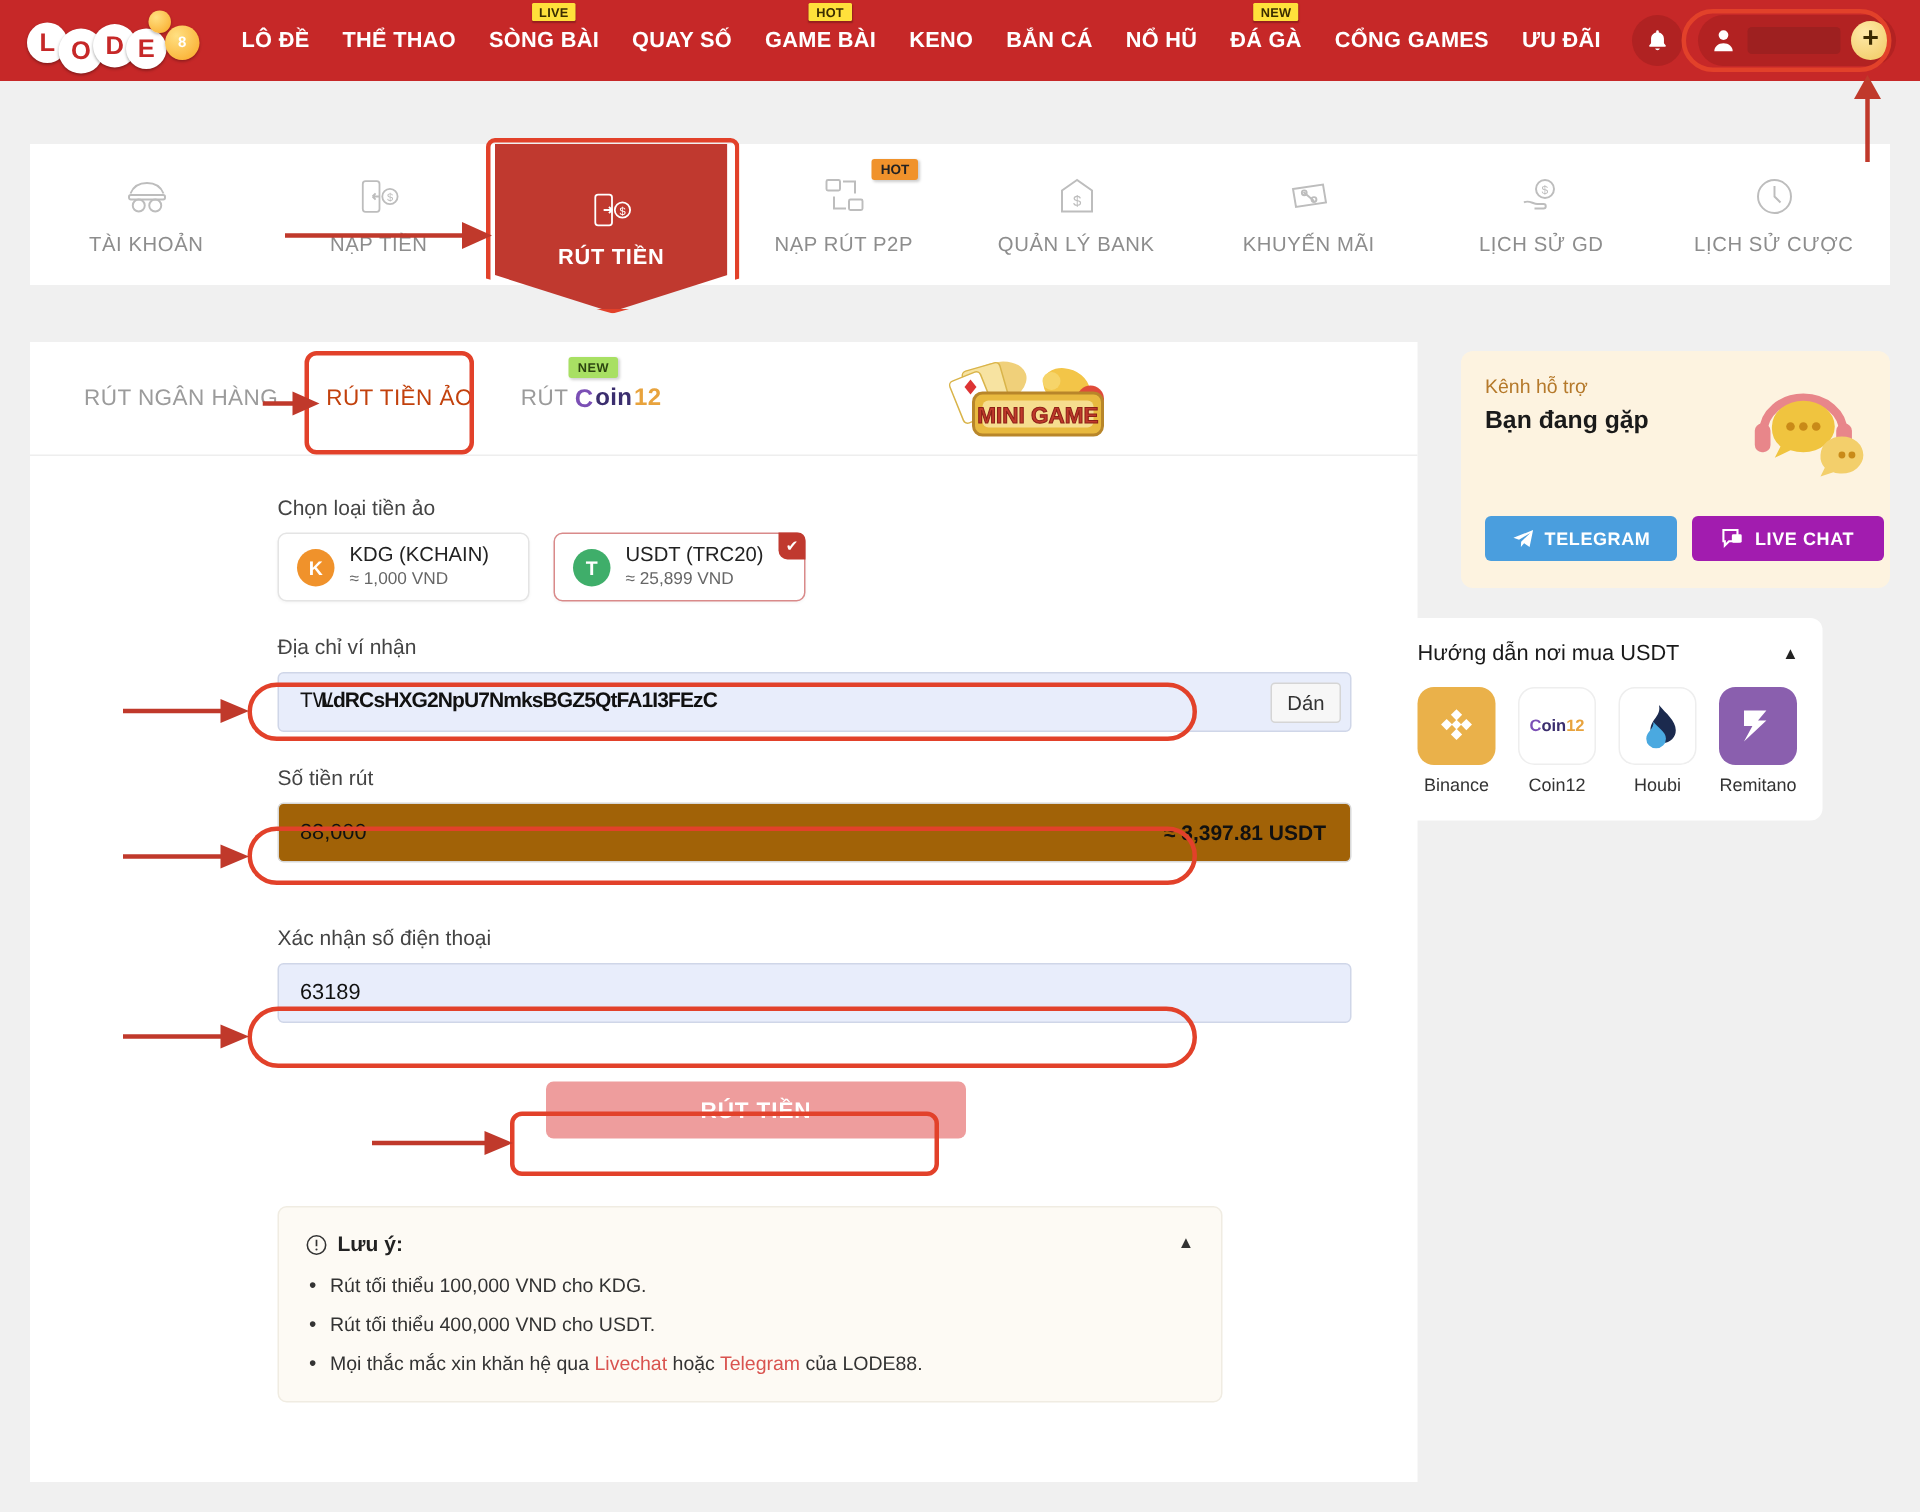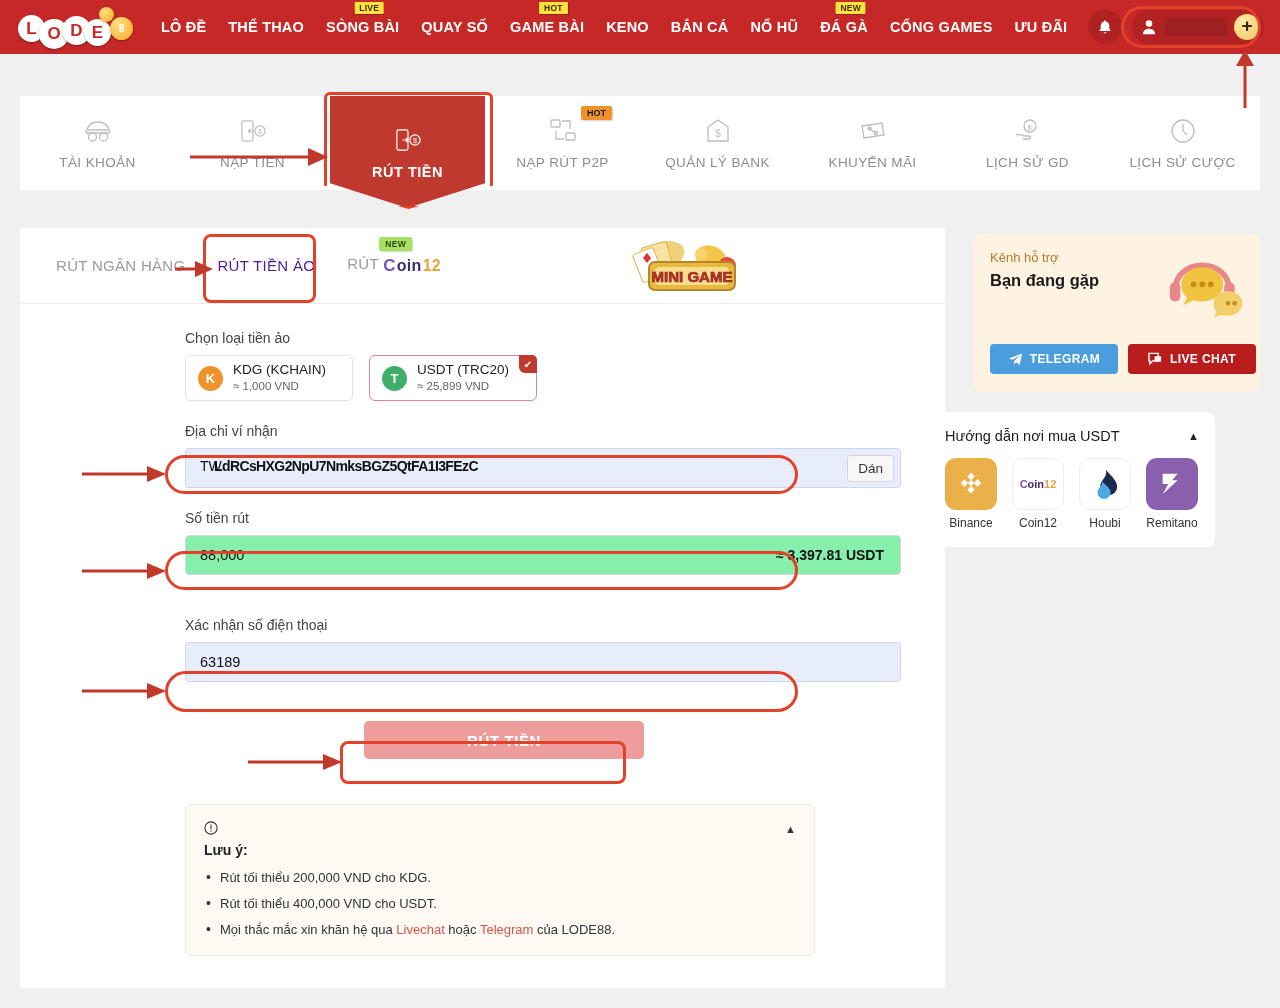--- a/index.html
+++ b/index.html
@@ -140,21 +140,21 @@
   }
   .subtabs {
     height: 76px; display: flex; align-items: center;
     padding: 0 20px; border-bottom: 1px solid #eee;
     position: relative;
   }
   .subtab {
     font-size: 15px; color: #9b9b9b; letter-spacing: .3px;
     padding: 0 16px; cursor: pointer; position: relative;
   }
-  .subtab.active { color: #4c1d95; }
+  .subtab.active { color: #c2410c; }
   .subtab .new-badge {
     position: absolute; top: -18px; left: 48px;
     background: #a8e063; color: #2c4410;
     font-size: 8.5px; font-weight: bold;
     padding: 2px 6px; border-radius: 2px;
     box-shadow: 1px 1px 2px rgba(0,0,0,.18);
   }
   .coin12-logo { display:inline-flex; align-items:center; gap:1px; vertical-align: middle;}
   .c12-c { color:#7b4fb5; font-weight:bold; font-size:17px;}
   .c12-oin { color:#3b2e6e; font-weight:bold; font-size:16px;}
@@ -200,21 +200,21 @@
     color: #fff; font-size: 10px;
   }
 
   .input-row {
     width: 716px; height: 40px;
     background: #e8edfb; border: 1px solid #cfd6e8;
     border-radius: 4px;
     display: flex; align-items: center;
     padding: 0 6px 0 14px; position: relative;
   }
-  .input-row.plain { background: #86efac; border: 1px solid #d8d8d8; gap: 28px; }
+  .input-row.plain { background: #a16207; border: 1px solid #d8d8d8; gap: 28px; }
   .addr-text {
     font-size: 14px; color: #111; white-space: nowrap;
     position: relative; flex: 1; overflow: hidden; height: 20px;
   }
   .addr-layer { position: absolute; left: 0; top: 0; white-space: nowrap; }
   .addr-l2 { font-weight: bold; letter-spacing: -0.6px; left: 14px; }
   .paste-btn {
     border: 1px solid #d5d5d5; background: #f7f7f7;
     font-size: 13.5px; color: #333; padding: 5px 10px;
     border-radius: 3px; cursor: pointer;
@@ -241,21 +241,21 @@
   }
 
   .note-box {
     margin: 45px 0 0 0; width: 630px;
     background: #fdfaf4; border: 1px solid #f0ece2;
     border-radius: 6px; padding: 16px 18px 18px 18px;
     position: relative;
   }
   .note-title {
     font-size: 14px; color: #222; font-weight: bold;
-    display: flex; align-items: flex-start; gap: 7px; margin-bottom: 12px; flex-direction: column;
+    display: flex; align-items: flex-end; gap: 7px; margin-bottom: 12px;
   }
   .note-caret {
     position: absolute; right: 18px; top: 18px;
     color: #333; font-size: 11px; cursor: pointer;
   }
   .note-list { list-style: none; }
   .note-list li {
     font-size: 13px; color: #333; margin-bottom: 11px;
     position: relative; padding-left: 16px;
   }
@@ -275,21 +275,21 @@
   .sup-kenh { font-size: 13px; color: #b5792a; margin-bottom: 4px; }
   .sup-head { font-size: 16.5px; color: #1a1a1a; font-weight: bold; line-height: 1.45; }
   .sup-btns { display: flex; gap: 10px; position: absolute; bottom: 18px; left: 16px; }
   .sup-btn {
     width: 128px; height: 30px; border-radius: 4px;
     display:flex; align-items:center; justify-content:center; gap: 7px;
     color: #fff; font-size: 12px; font-weight: bold; letter-spacing: .4px;
     cursor: pointer;
   }
   .sup-tg { background: #4a9ede; }
-  .sup-lc { background: #b91c1c; }
+  .sup-lc { background: #a21caf; }
   .sup-illus { position: absolute; right: 10px; top: 16px; width: 86px; height: 80px; }
 
   .guide-card {
     position: absolute; left: 929px; top: 412px;
     width: 286px; height: 135px;
     background: #fff; border-radius: 8px; padding: 16px 16px 0 16px;
     position: absolute;
   }
   .guide-head {
     display: flex; align-items: center; justify-content: space-between;
@@ -556,21 +556,21 @@
       <div class="note-title">
         <svg width="14" height="14" viewBox="0 0 16 16">
           <circle cx="8" cy="8" r="7" fill="none" stroke="#333" stroke-width="1.2"></circle>
           <path d="M8 4v5" stroke="#333" stroke-width="1.3"></path>
             <circle cx="8" cy="11.4" r=".8" fill="#333"></circle>
         </svg>
         <span>Lưu ý:</span>
       </div>
       <div class="note-caret">▲</div>
       <ul class="note-list">
-        <li><span>Rút tối thiểu 200,000 VND cho KDG.</span></li>
+        <li><span>Rút tối thiểu 100,000 VND cho KDG.</span></li>
         <li><span>Rút tối thiểu 400,000 VND cho USDT.</span></li>
         <li><span>Mọi thắc mắc xin khăn hệ qua </span><span class="lnk">Livechat</span><span> hoặc </span><span class="lnk">Telegram</span><span> của LODE88.</span></li>
       </ul>
     </div>
   </div>
 </div>
 
 <div class="minigame">
   <svg width="150" height="60" viewBox="0 0 150 60">
     <ellipse cx="48" cy="20" rx="22" ry="14" fill="#f0d07a" transform="rotate(-18 48 20)"></ellipse>

